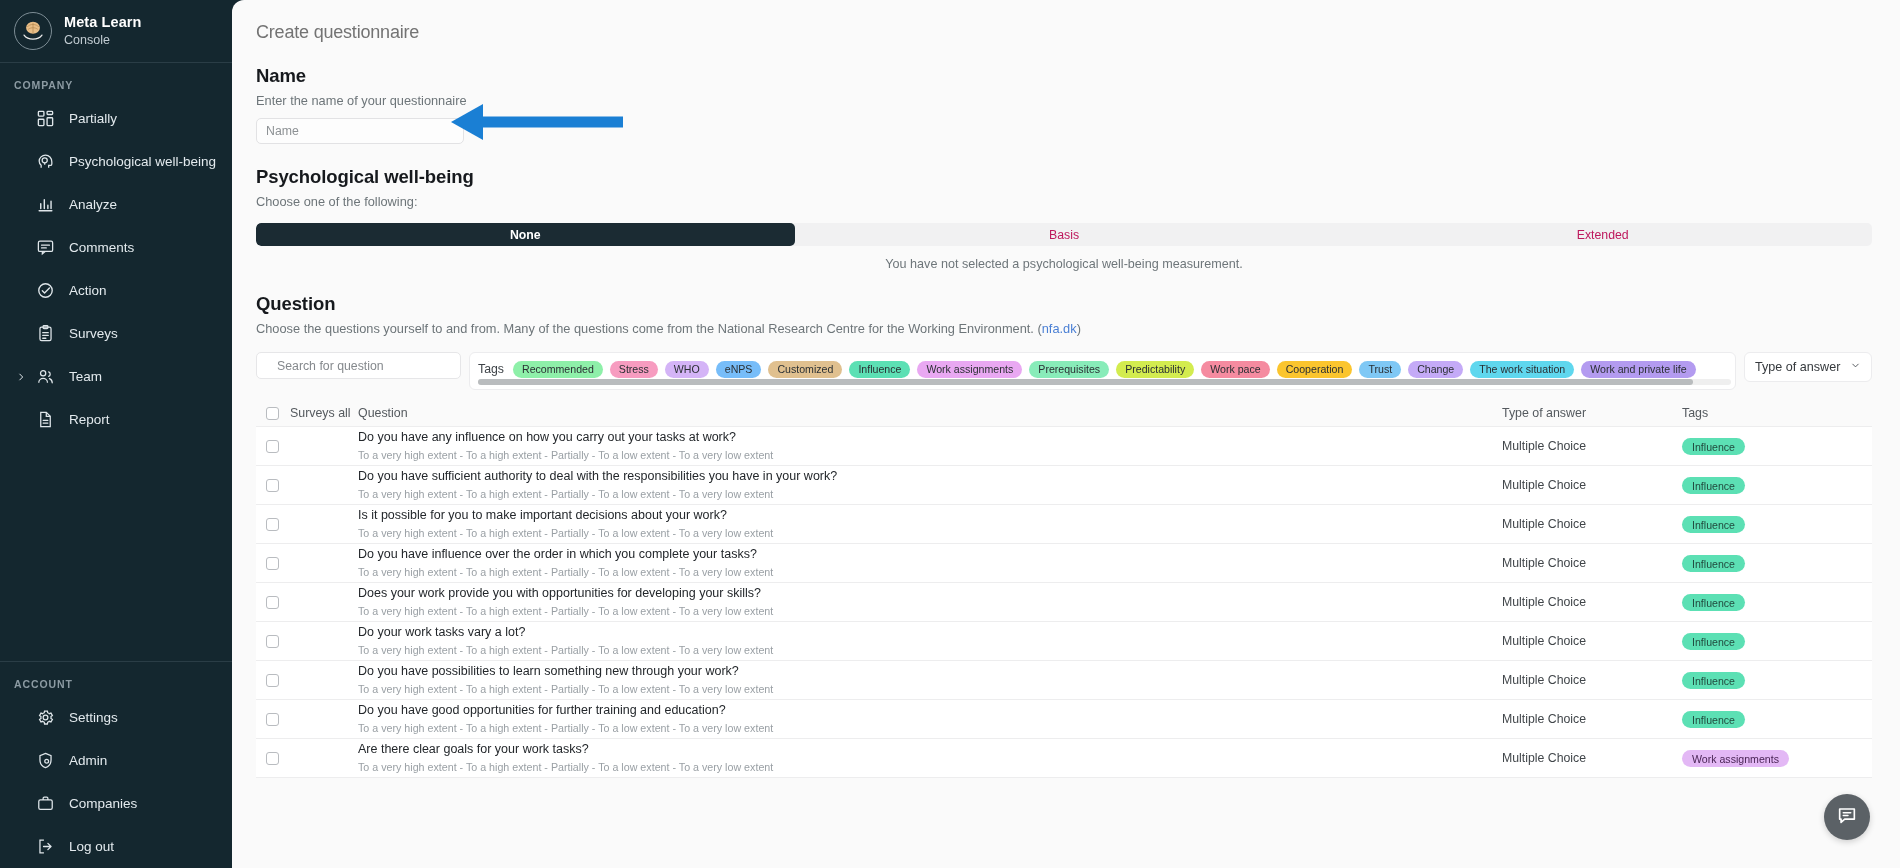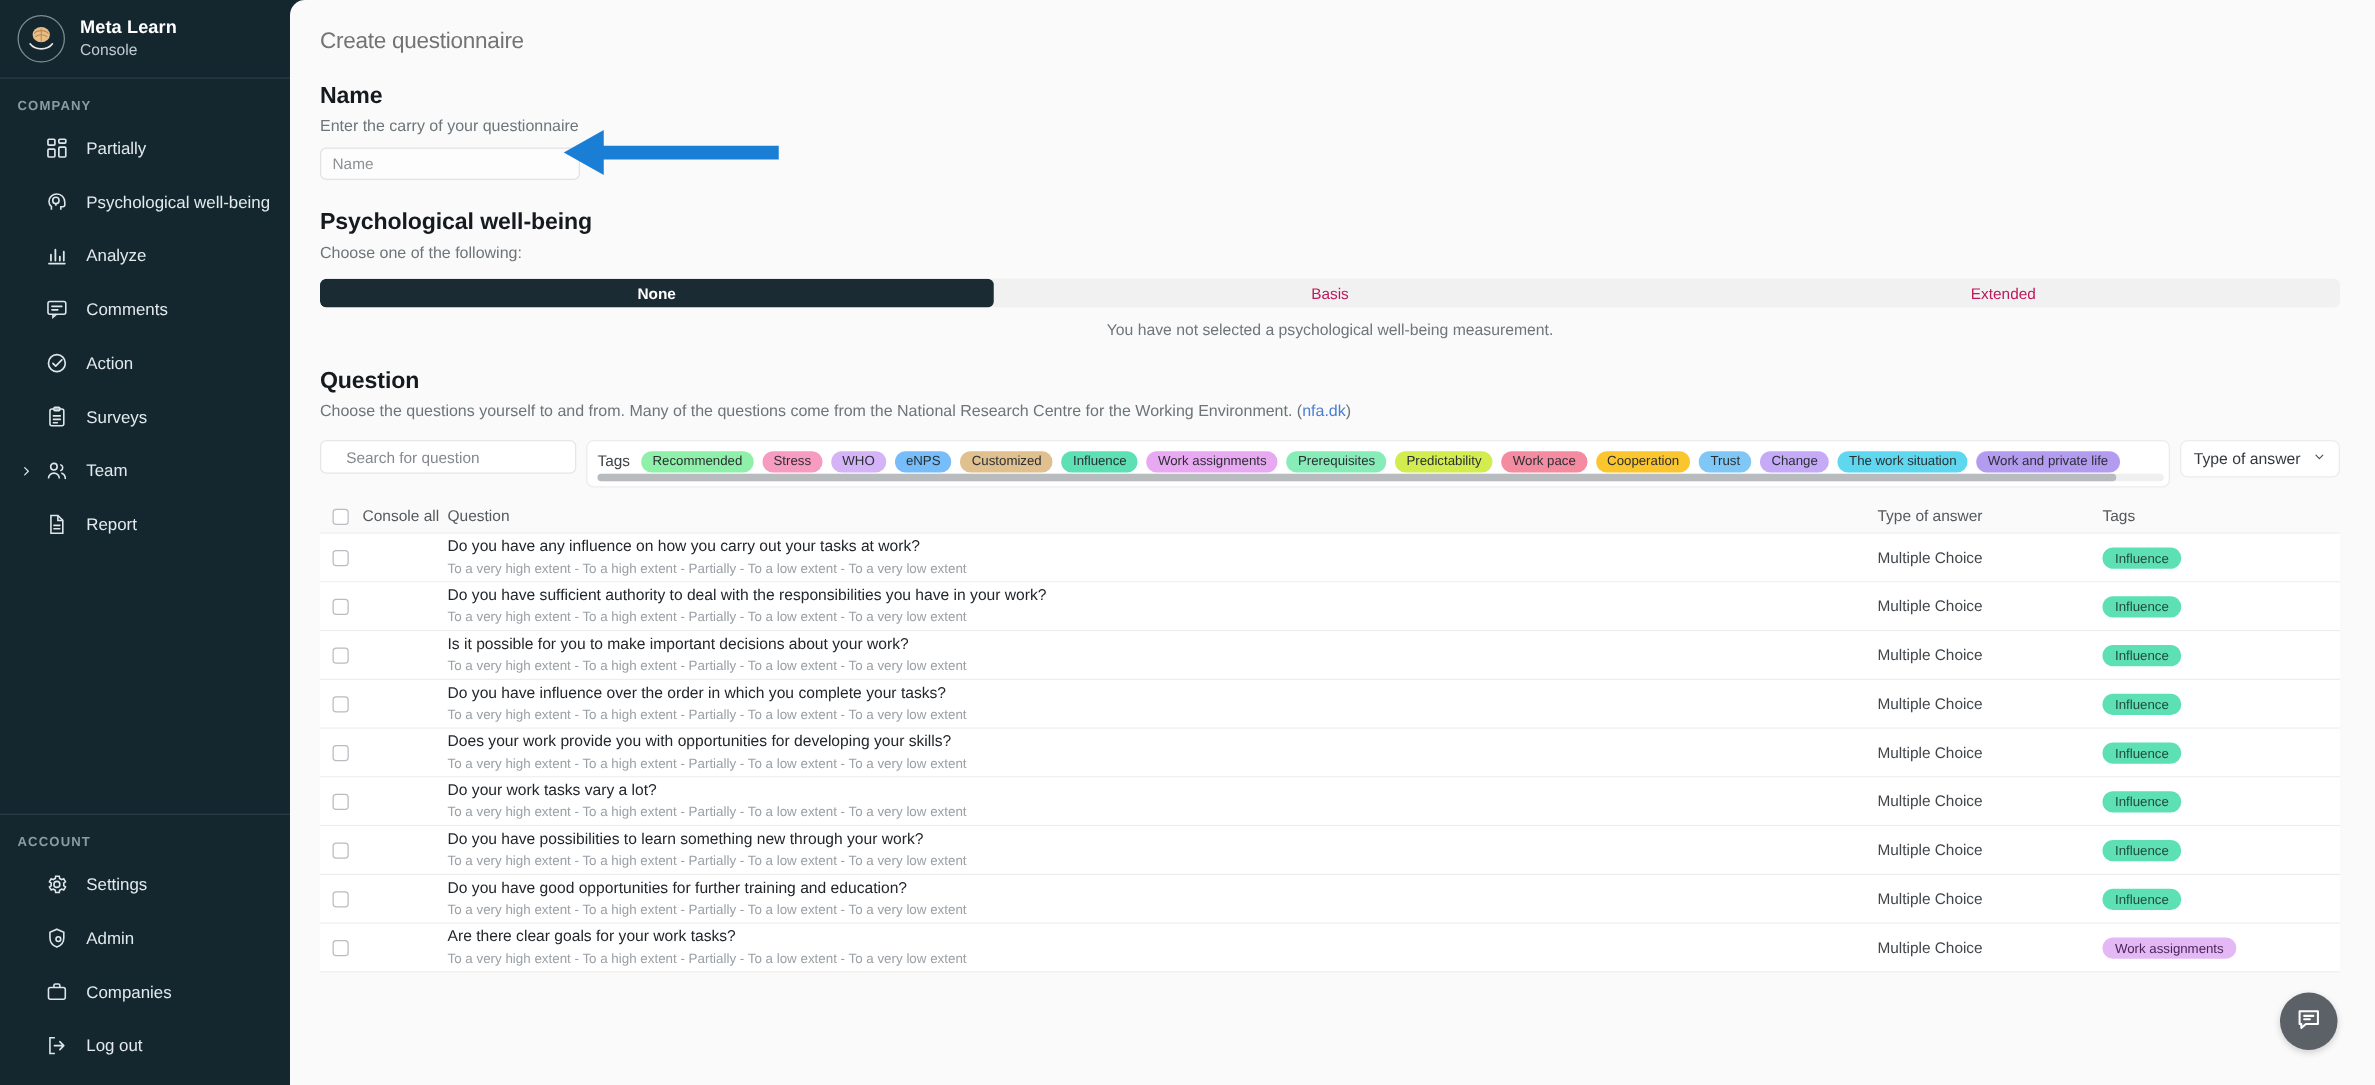--- a/index.html
+++ b/index.html
@@ -43,21 +43,21 @@
     cursor: pointer; position: relative; height: 43px;
   }
   .nav-item .ico { width: 19px; height: 19px; flex: 0 0 19px; display: block; }
   .nav-item .ico svg { width: 19px; height: 19px; display: block; }
   .nav-caret {
     position: absolute; left: 16px; top: 50%; transform: translateY(-50%);
     width: 10px; height: 10px;
   }
   .nav-caret svg { width: 10px; height: 10px; display: block; }
   .sb-spacer { flex: 1 1 auto; }
-  .account-block { padding-bottom: 10px; }
+  .account-block { padding-bottom: 0; }
 
   
   .main {
     flex: 1 1 auto; height: 868px; background: #fafafa;
     border-top-left-radius: 12px;
     overflow: hidden; position: relative;
     padding: 0 0 0 0;
   }
   .main-inner { padding: 18px 28px 0 24px; height: 868px; }
 
@@ -352,21 +352,21 @@
     </div>
   </aside>
 
   <main class="main">
     <div class="main-inner">
 
       <h1 class="page-title">Create questionnaire</h1>
 
       <section>
         <h2 class="sec-title">Name</h2>
-        <div class="sec-desc">Enter the carry of your questionnaire</div>
+        <div class="sec-desc">Enter the name of your questionnaire</div>
         <input class="name-input" type="text" placeholder="Name" style="">
       </section>
 
       <section class="pwb-block">
         <h2 class="sec-title">Psychological well-being</h2>
         <div class="sec-desc">Choose one of the following:</div>
         <div class="segmented">
           <div class="seg active">None</div>
           <div class="seg">Basis</div>
           <div class="seg">Extended</div>
@@ -415,21 +415,21 @@
               </svg>
             </span>
           </div>
         </div>
 
         <div class="table">
           <div class="thead">
             <div class="col-check">
               <span class="cbx"></span>
             </div>
-            <div class="col-selectall">Console all</div>
+            <div class="col-selectall">Surveys all</div>
             <div class="col-q">Question</div>
             <div class="col-type">Type of answer</div>
             <div class="col-tags">Tags</div>
           </div>
 
           <div class="trow">
             <div class="col-check">
                 <span class="cbx"></span>
               </div>
             <div class="col-selectall"></div>

